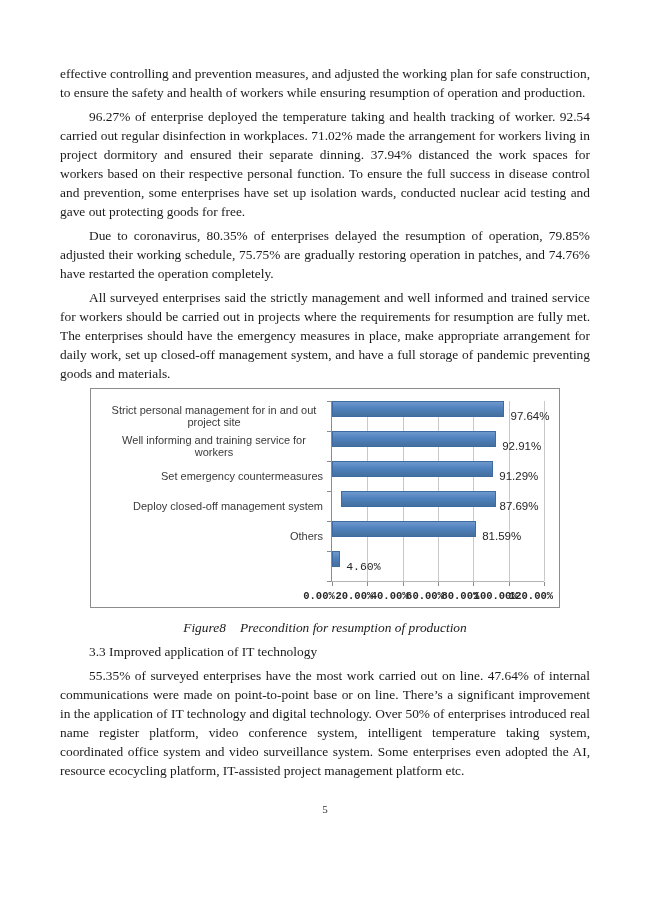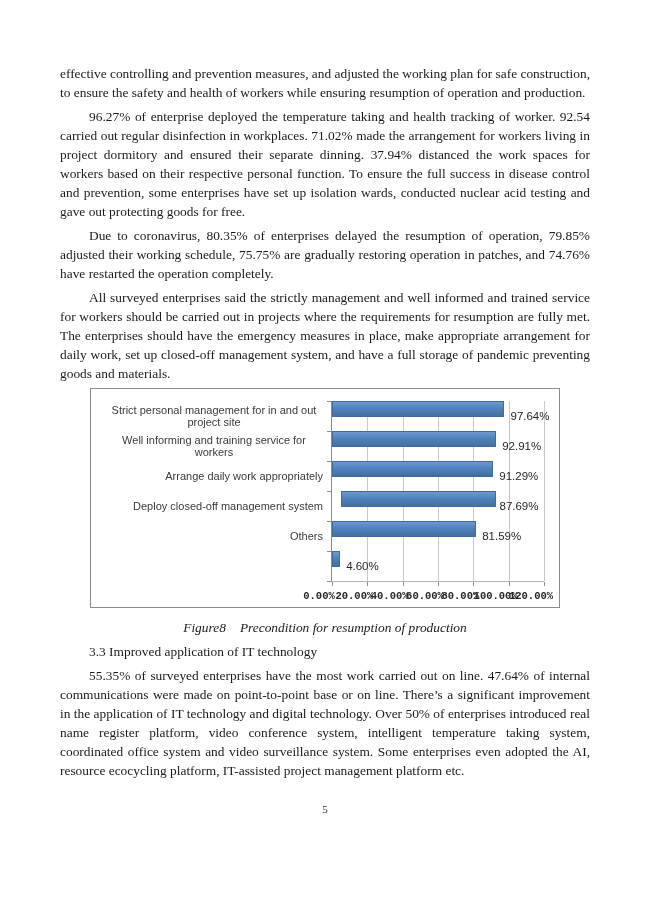--- a/index.html
+++ b/index.html
@@ -82,21 +82,21 @@
   <div class="chart-box">
     <div class="chart-body">
       <div class="cat-labels" id="cat-labels">
           <div class="cat-cell">
             <span class="cat-text">Strict personal management for in and out project site</span>
           </div>
           <div class="cat-cell">
             <span class="cat-text">Well informing and training service for workers</span>
           </div>
           <div class="cat-cell">
-            <span class="cat-text">Arrange daily work appropriately</span>
+            <span class="cat-text">Set emergency countermeasures</span>
           </div>
           <div class="cat-cell">
             <span class="cat-text">Deploy closed-off management system</span>
           </div>
           <div class="cat-cell">
             <span class="cat-text">Others</span>
           </div>
         </div>
       <div class="plot" id="plot">
           <div class="tickmark" style="left: 0%;"></div>
@@ -134,21 +134,21 @@
           <div class="bar-row" style="top: 90px; padding-left: 9px;">
             <div class="bar" style="width: 73.075%;"></div>
             <span class="val" style="left: calc(73.075% + 6px);">87.69%</span>
           </div>
           <div class="bar-row" style="top: 120px;">
             <div class="bar" style="width: 67.9917%;"></div>
             <span class="val" style="left: calc(67.9917% + 6px);">81.59%</span>
           </div>
           <div class="bar-row" style="top: 150px;">
             <div class="bar" style="width: 3.83333%;"></div>
-            <span class="val" style="left: calc(3.83333% + 6px);">4.60%</span>
+            <span class="val" style="left: calc(3.83333% + 6px); font-family: Liberation Mono, monospace;">4.60%</span>
           </div>
         </div>
     </div>
     <div class="x-axis" id="x-axis">
         <span class="xtick" style="left: 0%;">0.00%</span>
         <span class="xtick" style="left: 16.6667%;">20.00%</span>
         <span class="xtick" style="left: 33.3333%;">40.00%</span>
         <span class="xtick" style="left: 50%;">60.00%</span>
         <span class="xtick" style="left: 66.6667%;">80.00%</span>
         <span class="xtick" style="left: 83.3333%;">100.00%</span>

